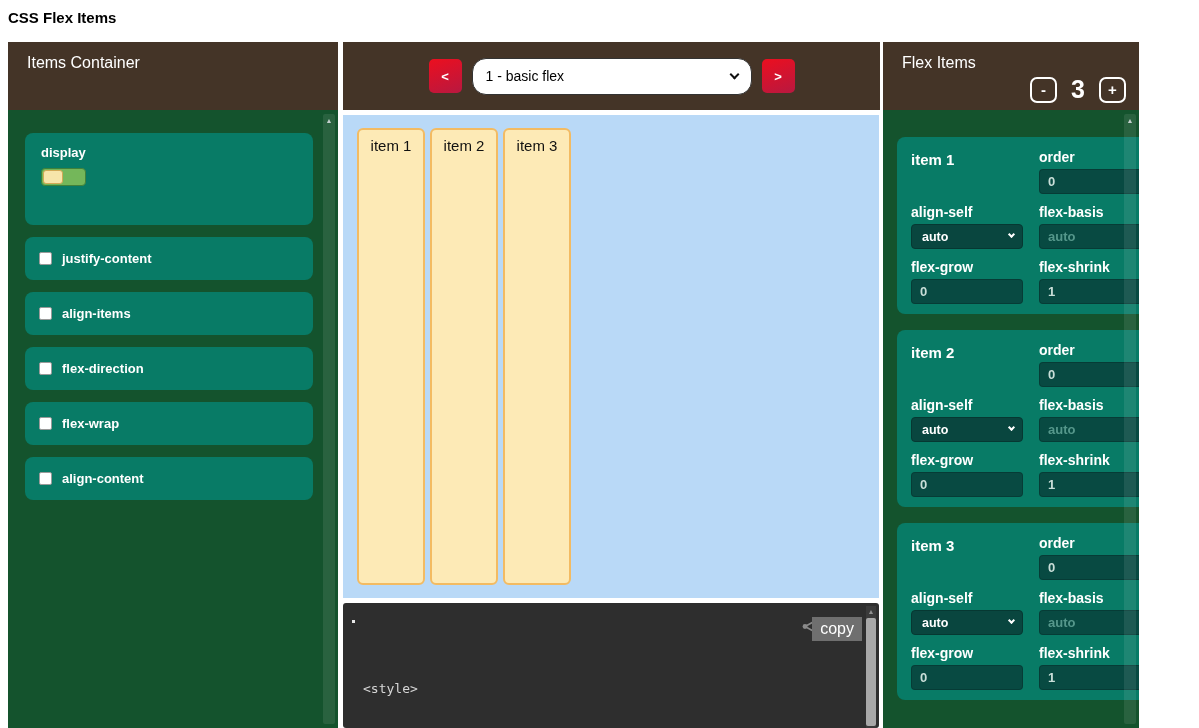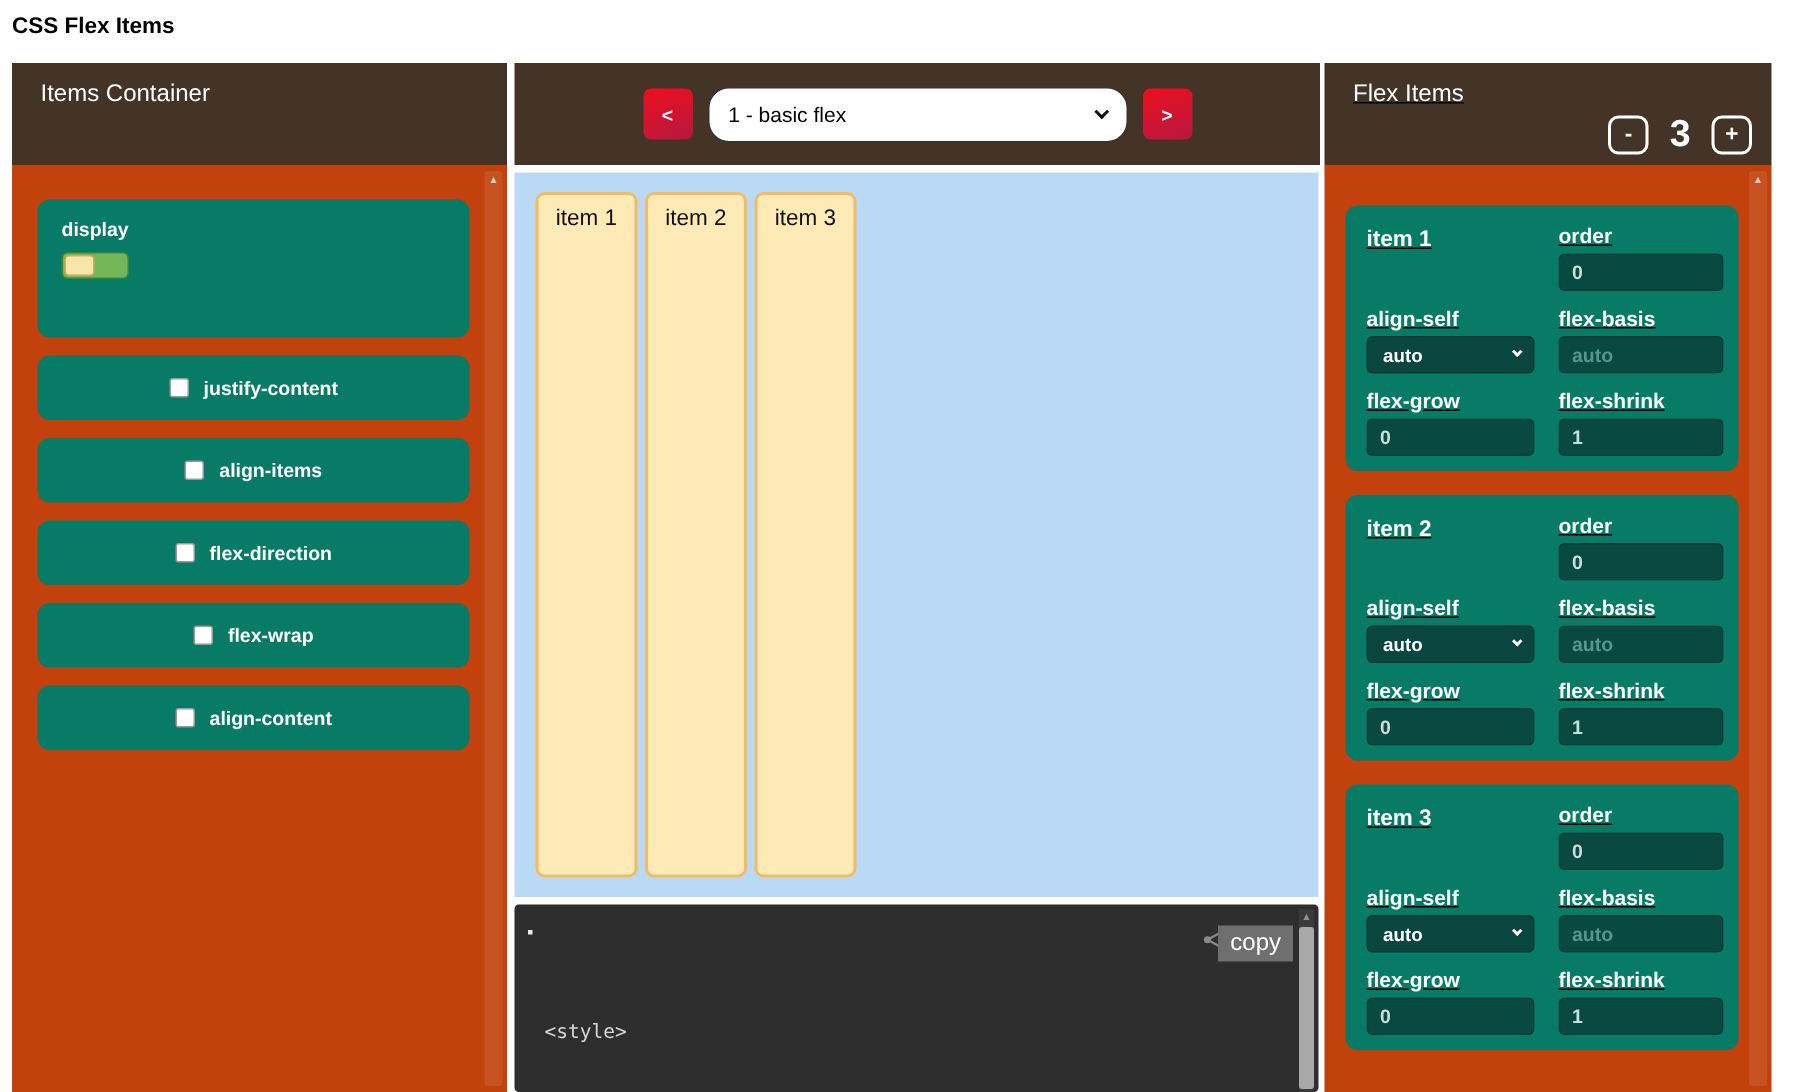--- a/index.html
+++ b/index.html
@@ -5,34 +5,34 @@
   * { margin:0; padding:0; box-sizing:border-box; }
   html,body { background:#fff; }
   body { font-family:"Liberation Sans","DejaVu Sans",sans-serif; }
   .page { position:relative; width:1199px; height:728px; overflow:hidden; background:#fff; }
 
   .page-title { position:absolute; left:8px; top:9px; font-size:15px; font-weight:bold; color:#000; }
 
   
   .panel { position:absolute; top:42px; bottom:0; }
   .panel-header { height:68px; background:#443427; color:#fff; font-size:16px; padding:12px 0 0 19px; position:relative; }
-  .panel-body { position:relative; background:#c2410c; height:calc(100% - 68px); overflow:hidden; }
+  .panel-body { position:relative; background:#14532d; height:calc(100% - 68px); overflow:hidden; }
 
   
   .left-panel { left:8px; width:330px; }
   .card { background:#087b66; border-radius:8px; width:288px; margin-left:17px; }
   .display-card { margin-top:23px; height:92px; padding:12px 16px 0 16px; }
   .card-label { color:#fff; font-size:13px; font-weight:bold; }
   .toggle { margin-top:8px; width:45px; height:18px; background:#74b75a; border:1px solid #41813a; border-radius:4px; position:relative; cursor:pointer; }
   .toggle-knob { position:absolute; left:1px; top:1px; width:20px; height:14px; background:#f7e5aa; border:1px solid #d2a955; border-radius:3px; }
   .radio-row { display:flex; align-items:center; gap:7px; margin-top:12px; cursor:pointer; }
   .radio { width:14px; height:14px; border:2px solid #2270e0; border-radius:50%; background:#fff; display:inline-flex; align-items:center; justify-content:center; }
   .radio-dot { width:7px; height:7px; background:#2270e0; border-radius:50%; }
   .radio-label { color:#fff; font-size:13px; font-weight:bold; }
-  .prop-card { margin-top:12px; height:43px; display:flex; align-items:center; gap:10px; padding:0 14px;justify-content:center; }
+  .prop-card { margin-top:12px; height:43px; display:flex; align-items:center; gap:10px; padding:0 14px; }
   .prop-card:first-of-type { margin-top:13px; }
   .checkbox { width:13px; height:13px; background:#fff; border:1px solid #9a9a9a; border-radius:2px; flex:0 0 auto; cursor:pointer; }
 
   
   .vscroll { position:absolute; top:4px; right:3px; bottom:4px; width:12px; background:rgba(255,255,255,0.09); border-radius:2px; text-align:center; cursor:pointer; }
   .vscroll .scroll-arrow { display:block; margin-top:3px; font-size:7px; line-height:8px; color:#c2cfcc; }
 
   
   .middle-col { position:absolute; left:343px; top:42px; width:537px; height:686px; }
   .middle-header { height:68px; background:#443427; display:flex; align-items:center; justify-content:center; gap:10px; }
@@ -49,21 +49,21 @@
   .code-dot { position:absolute; left:9px; top:17px; width:3px; height:3px; background:#e8e8e8; }
   .code-lines { position:absolute; left:20px; top:38px; font-family:"DejaVu Sans Mono","Liberation Mono",monospace; font-size:13px; line-height:19px; color:#d6d6d6; white-space:pre; }
   .code-line { min-height:19px; }
   .share-icon { position:absolute; top:15px; right:60px; width:18px; height:17px; cursor:pointer; }
   .copy-btn { position:absolute; top:14px; right:17px; background:#6f6f6f; border:none; color:#fff; font-size:16px; padding:3px 8px; cursor:pointer; font-family:inherit; }
   .code-scrollbar { position:absolute; top:3px; right:3px; bottom:0; width:10px; background:#3a3a3a; cursor:pointer; }
   .code-scrollbar .scroll-arrow { display:block; text-align:center; font-size:7px; line-height:11px; color:#909090; }
   .code-thumb { position:absolute; top:12px; left:0; right:0; bottom:2px; background:#a8a8a8; border-radius:2px; }
 
   
-  .right-panel { left:883px; width:298px;text-decoration:underline; }
+  .right-panel { left:883px; width:256px; }
   .counter { position:absolute; right:13px; bottom:6px; display:flex; align-items:center; gap:14px; }
   .count-btn { width:27px; height:26px; background:transparent; border:2px solid #fff; border-radius:7px; color:#fff; font-size:15px; font-weight:bold; line-height:1; cursor:pointer; }
   .count-value { font-size:25px; font-weight:bold; color:#fff; }
   .item-card { width:262px; margin-left:14px; margin-top:16px; padding:12px 10px 10px 14px; display:grid; grid-template-columns:112px 110px; column-gap:16px; row-gap:10px; }
   .item-card.first { margin-top:27px; }
   .item-name { font-size:15px; font-weight:bold; color:#fff; padding-top:2px; }
   .field label { display:block; color:#fff; font-size:14px; font-weight:bold; margin-bottom:4px; }
   .field input { width:100%; height:25px; background:#084a42; border:1px solid rgba(0,0,0,0.18); border-radius:4px; color:#c9ded8; font-size:13px; font-weight:bold; padding:0 8px; font-family:inherit; }
   .field input::placeholder { color:#55978b; opacity:1; }
   .dark-select { width:100%; height:25px; background:#09463f; color:#fff; font-size:12.5px; font-weight:bold; border:1px solid #063832; border-radius:4px; padding:0 18px 0 10px; appearance:none; -webkit-appearance:none; font-family:inherit; cursor:pointer; }

